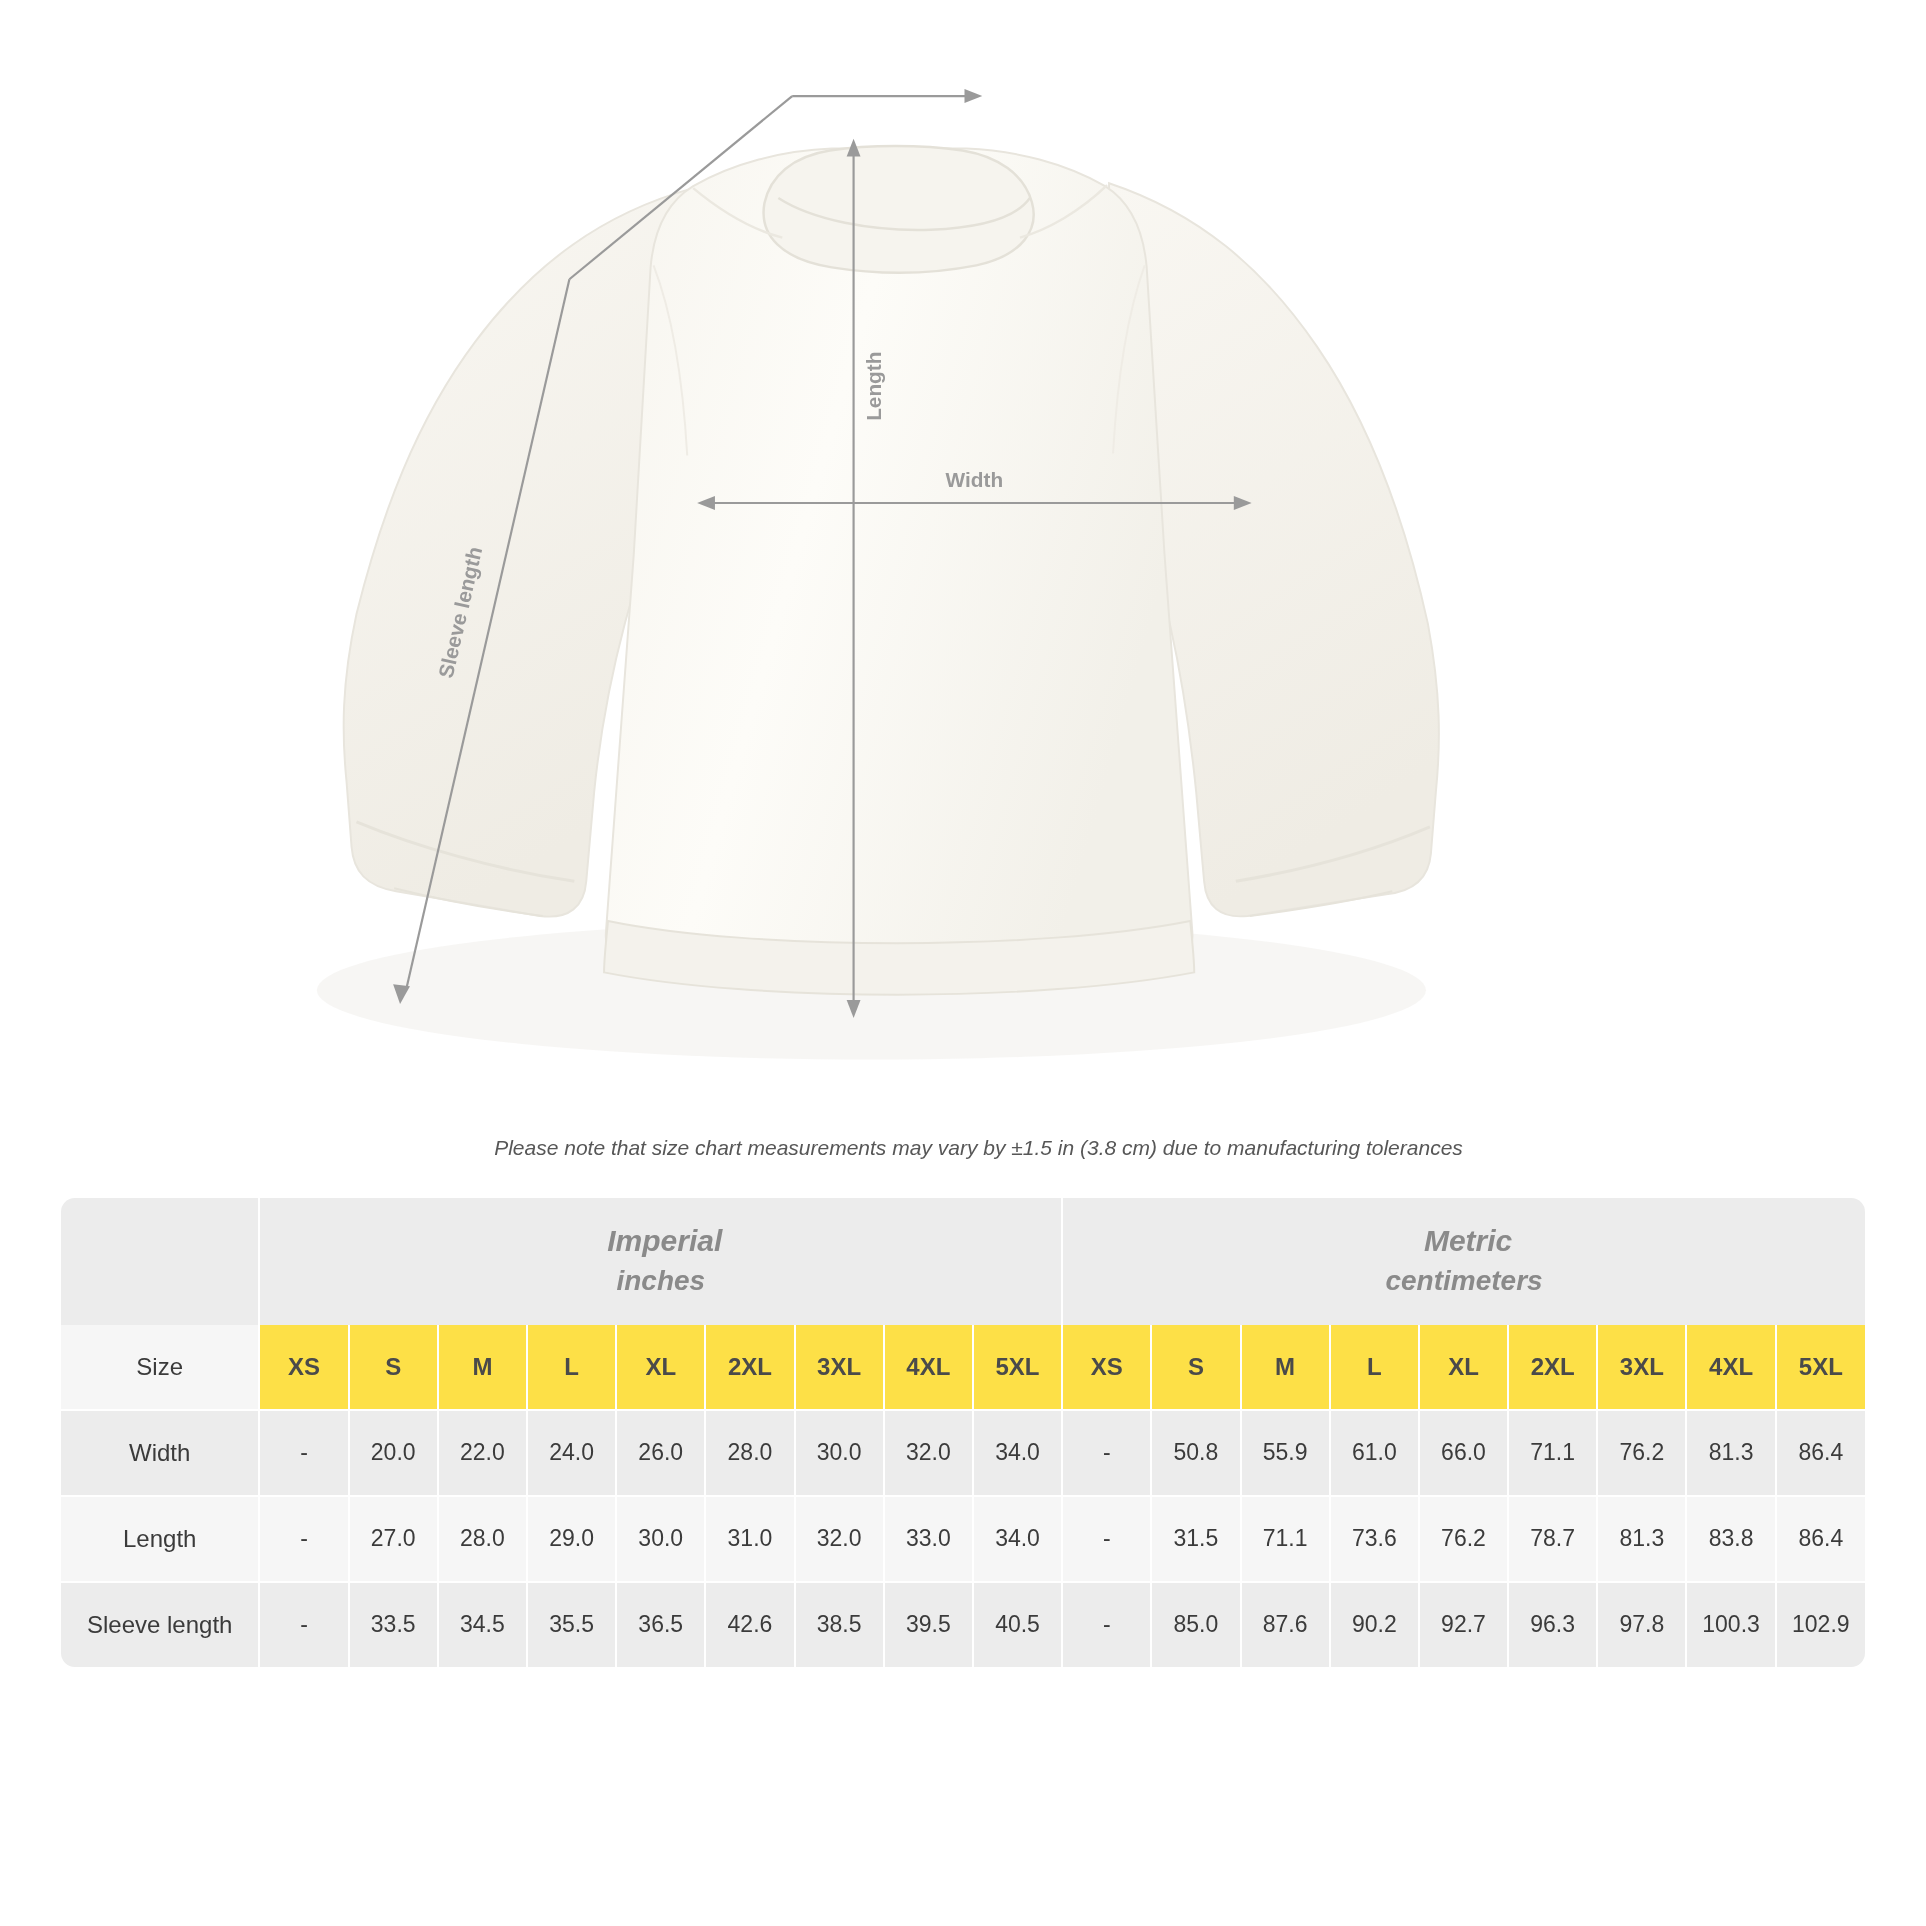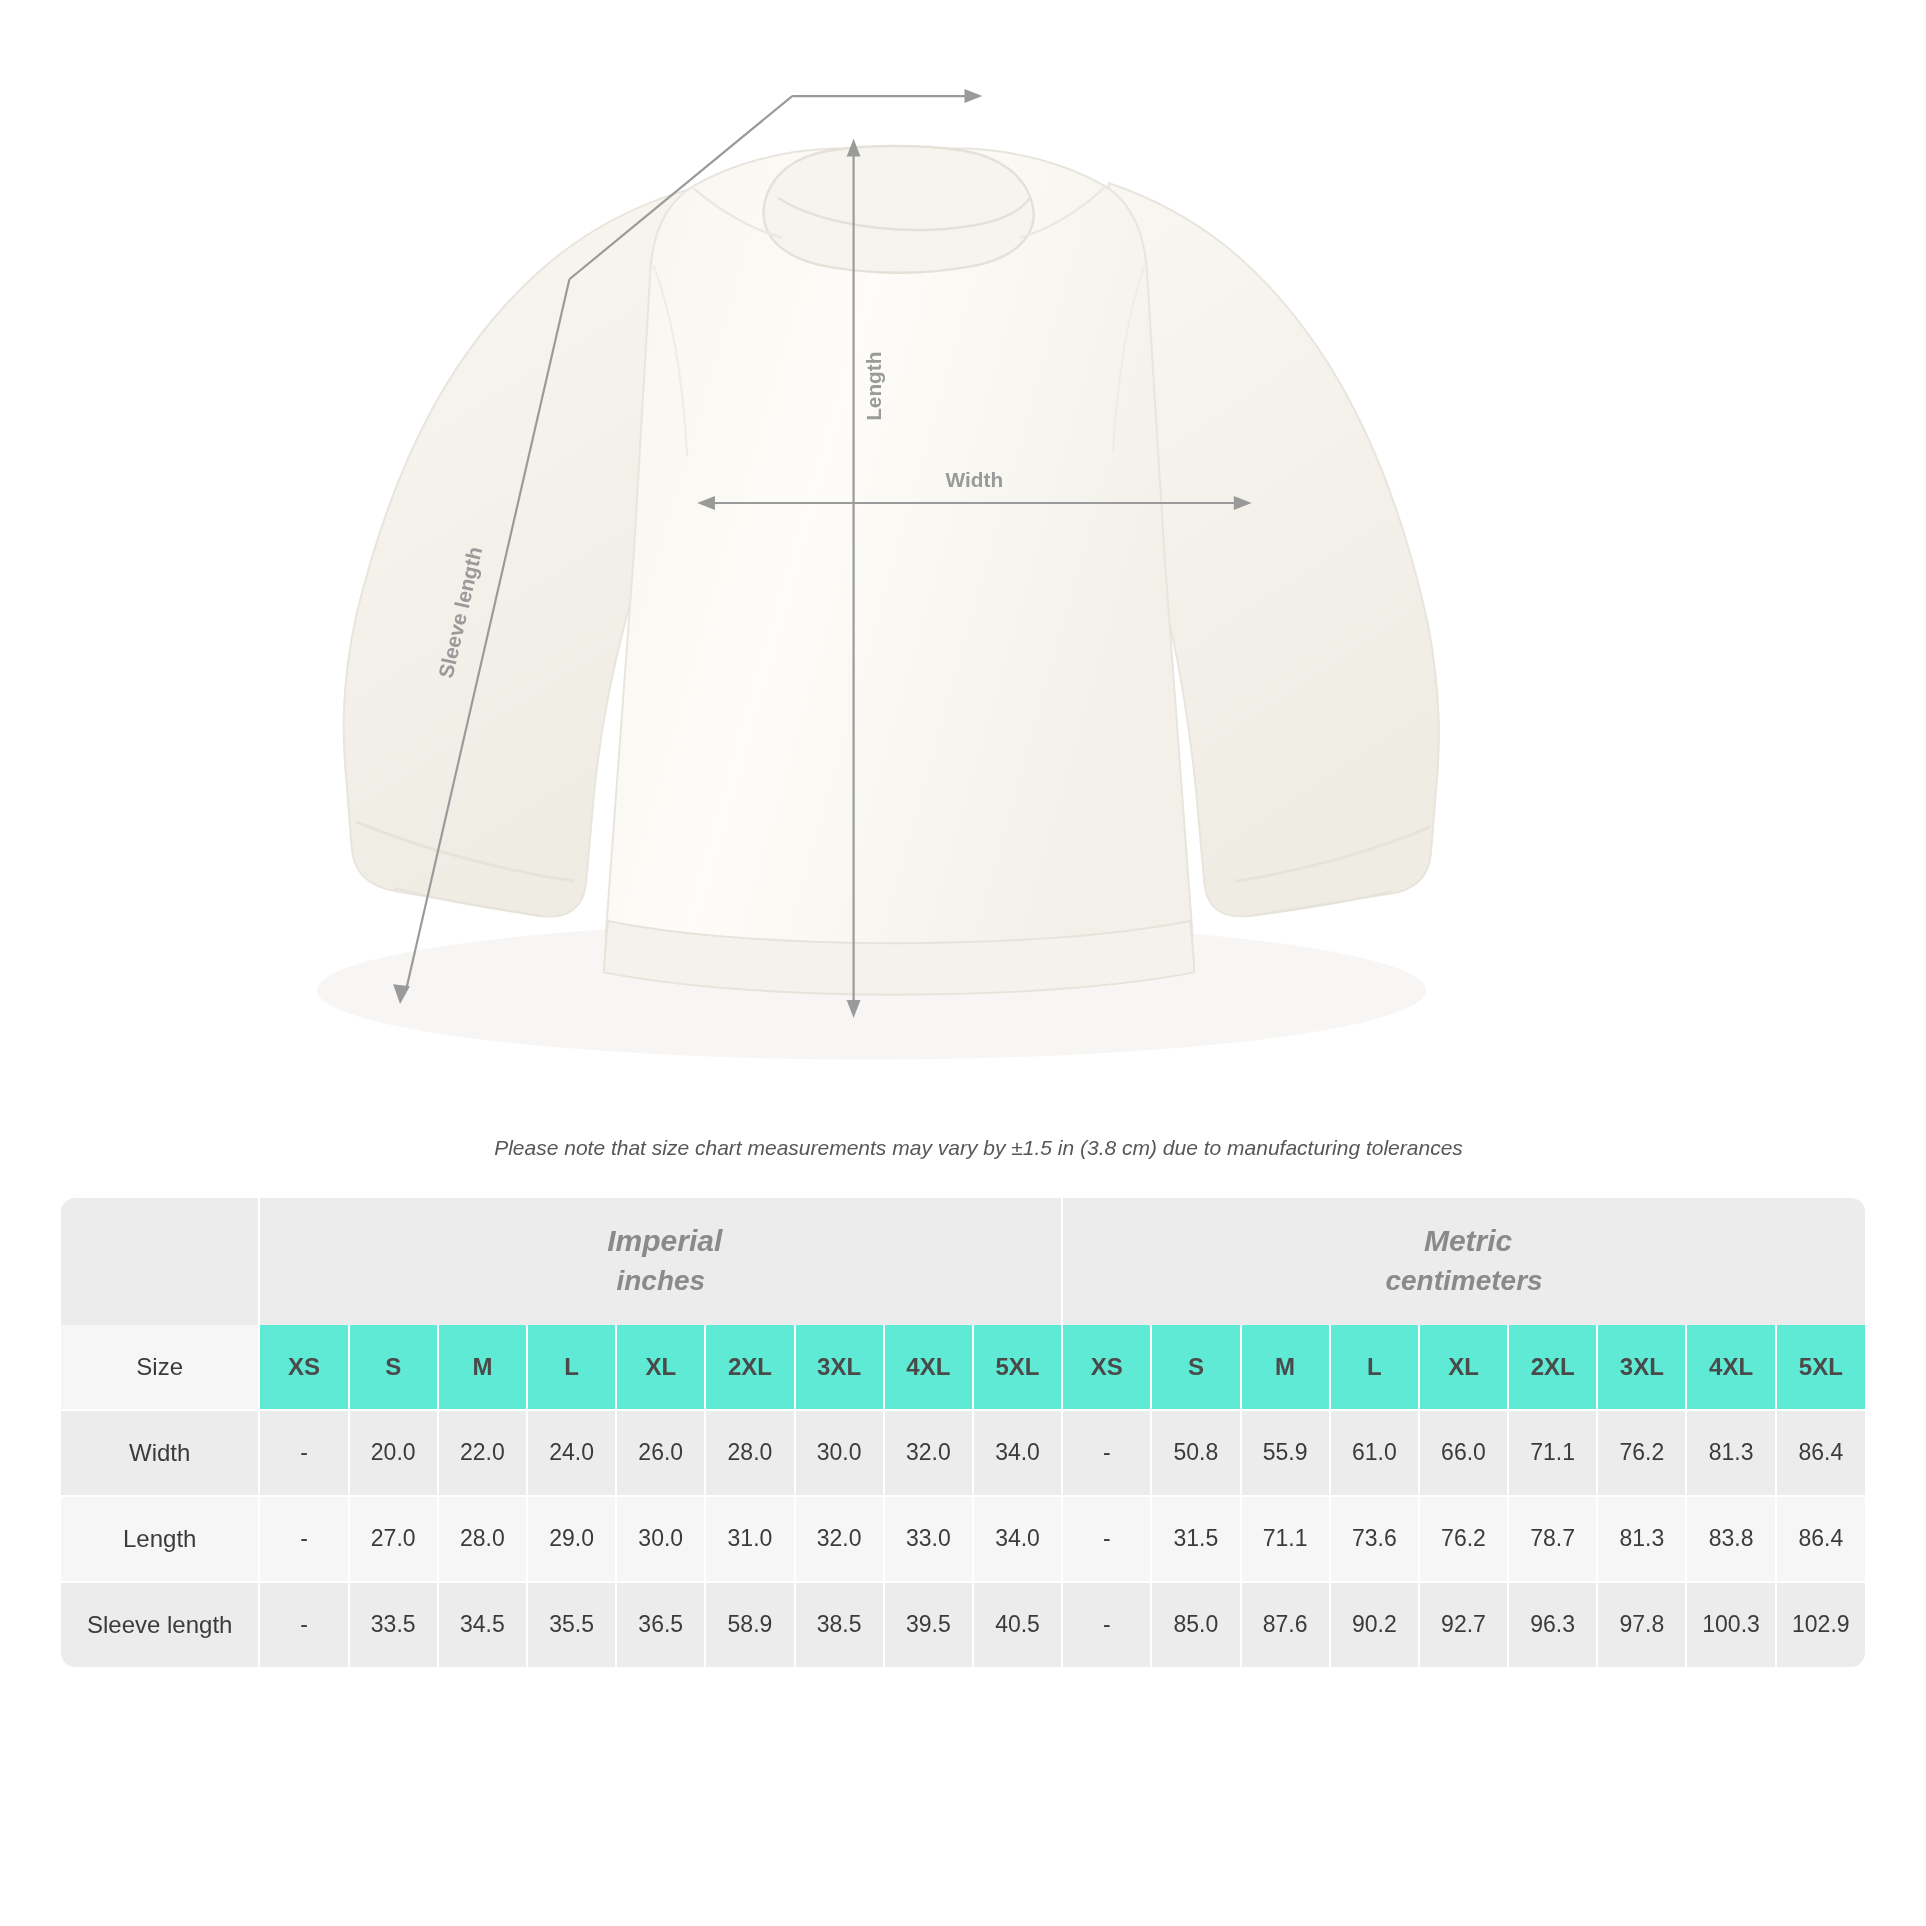--- a/index.html
+++ b/index.html
@@ -81,21 +81,21 @@
     line-height: 1.15;
     padding-left: 8px;
   }
   .unit-sub {
     font-size: 28px;
     font-style: italic;
     color: #8a8a8a;
     margin-top: 6px;
   }
   .head-row th {
-    background: #5eead4;
+    background: #fde047;
     padding: 28px 0;
     font-size: 24px;
     font-weight: bold;
     color: #4a4a4a;
   }
   .head-row th.rowlabel {
     background: #f6f6f6;
   }
   tbody tr td {
     padding: 28px 0;
@@ -317,21 +317,21 @@
           <td>83.8</td>
           <td>86.4</td>
         </tr>
         <tr>
           <td class="rowlabel">Sleeve length</td>
           <td>-</td>
           <td>33.5</td>
           <td>34.5</td>
           <td>35.5</td>
           <td>36.5</td>
-          <td>58.9</td>
+          <td>42.6</td>
           <td>38.5</td>
           <td>39.5</td>
           <td>40.5</td>
           <td>-</td>
           <td>85.0</td>
           <td>87.6</td>
           <td>90.2</td>
           <td>92.7</td>
           <td>96.3</td>
           <td>97.8</td>

